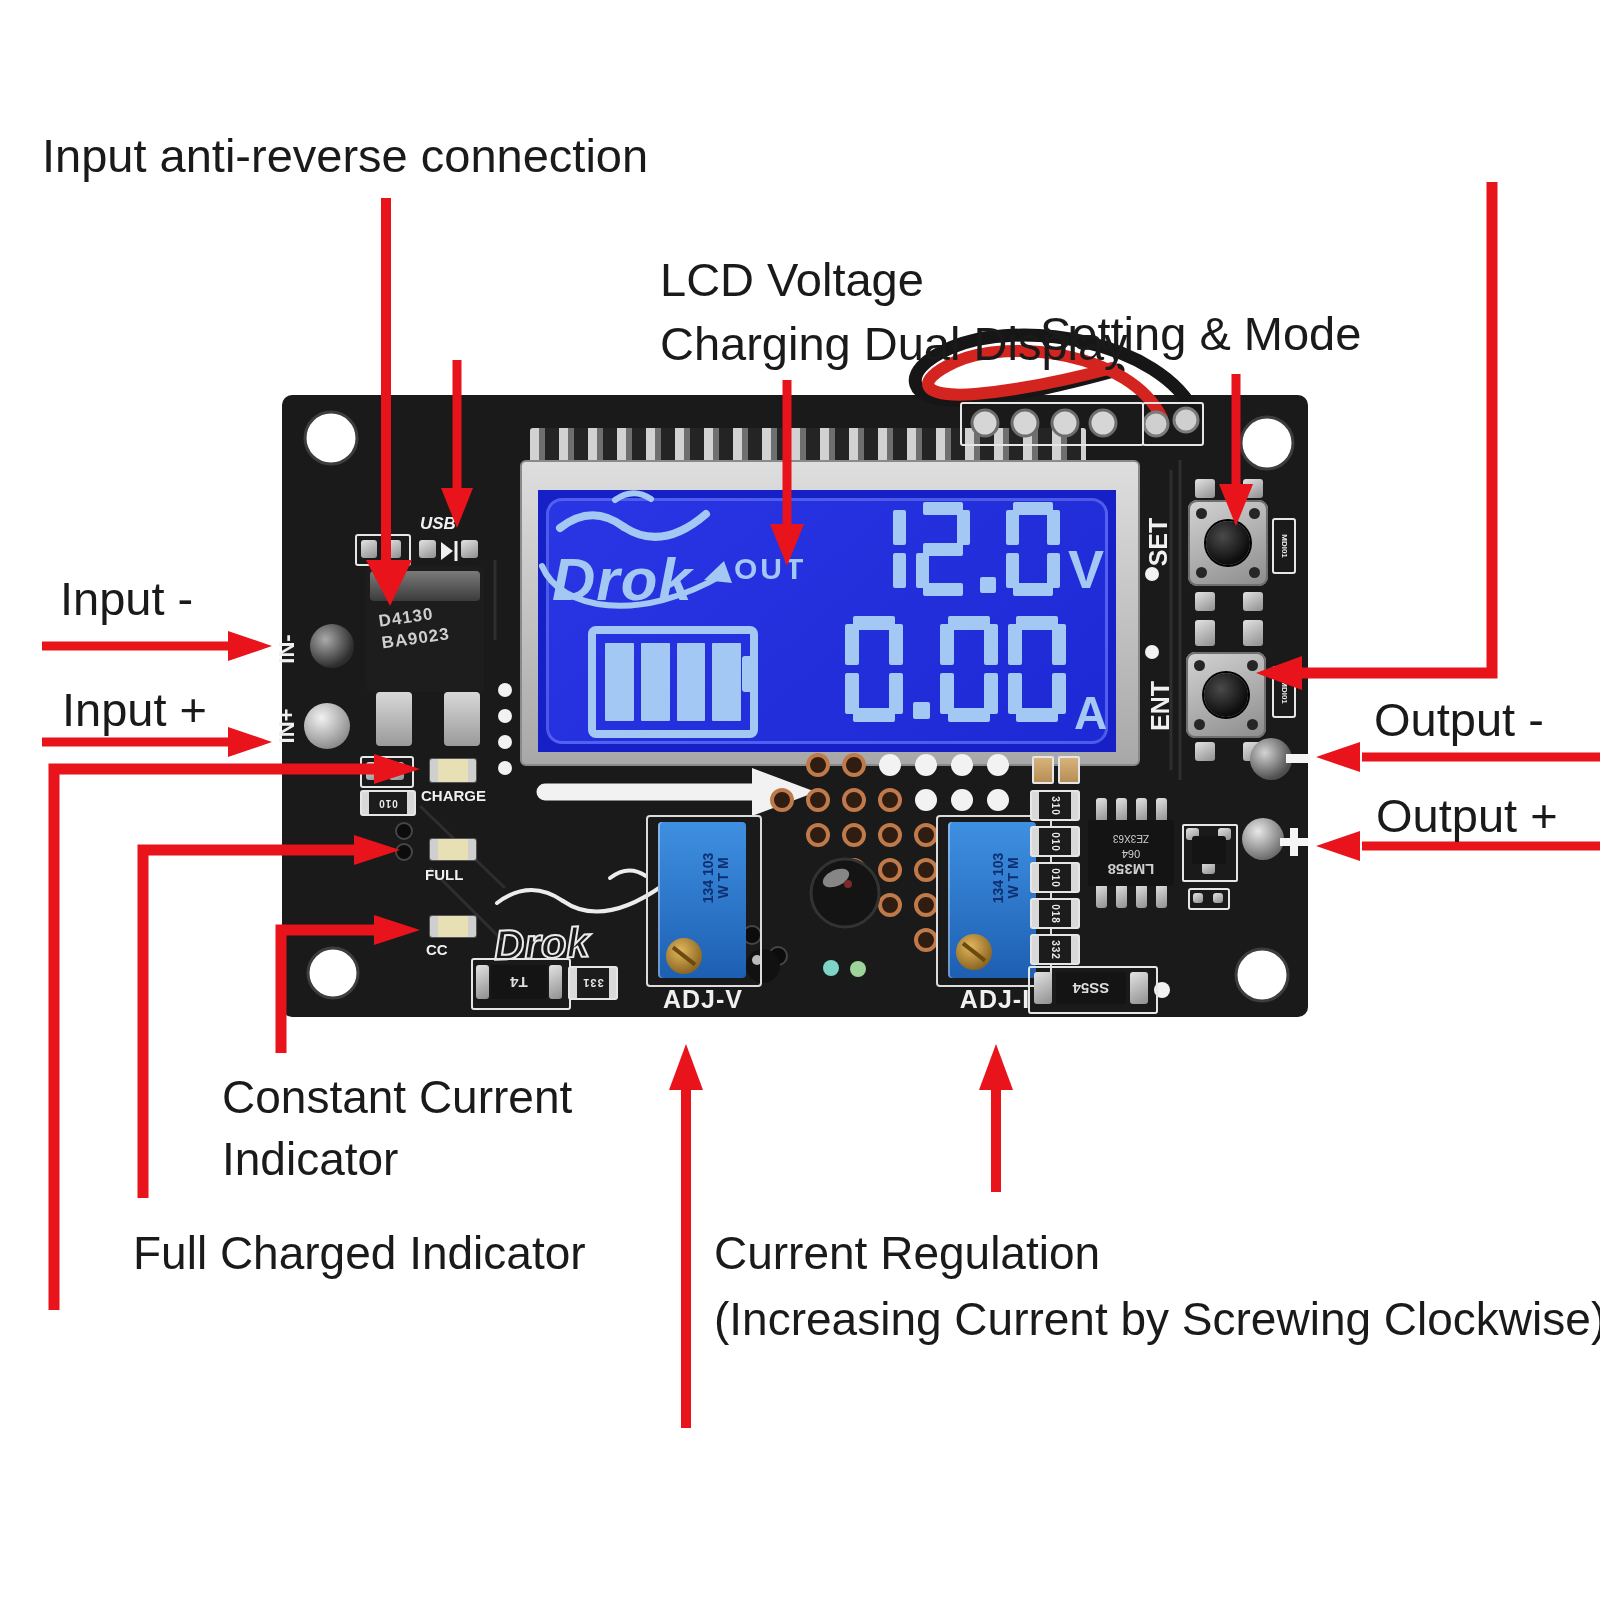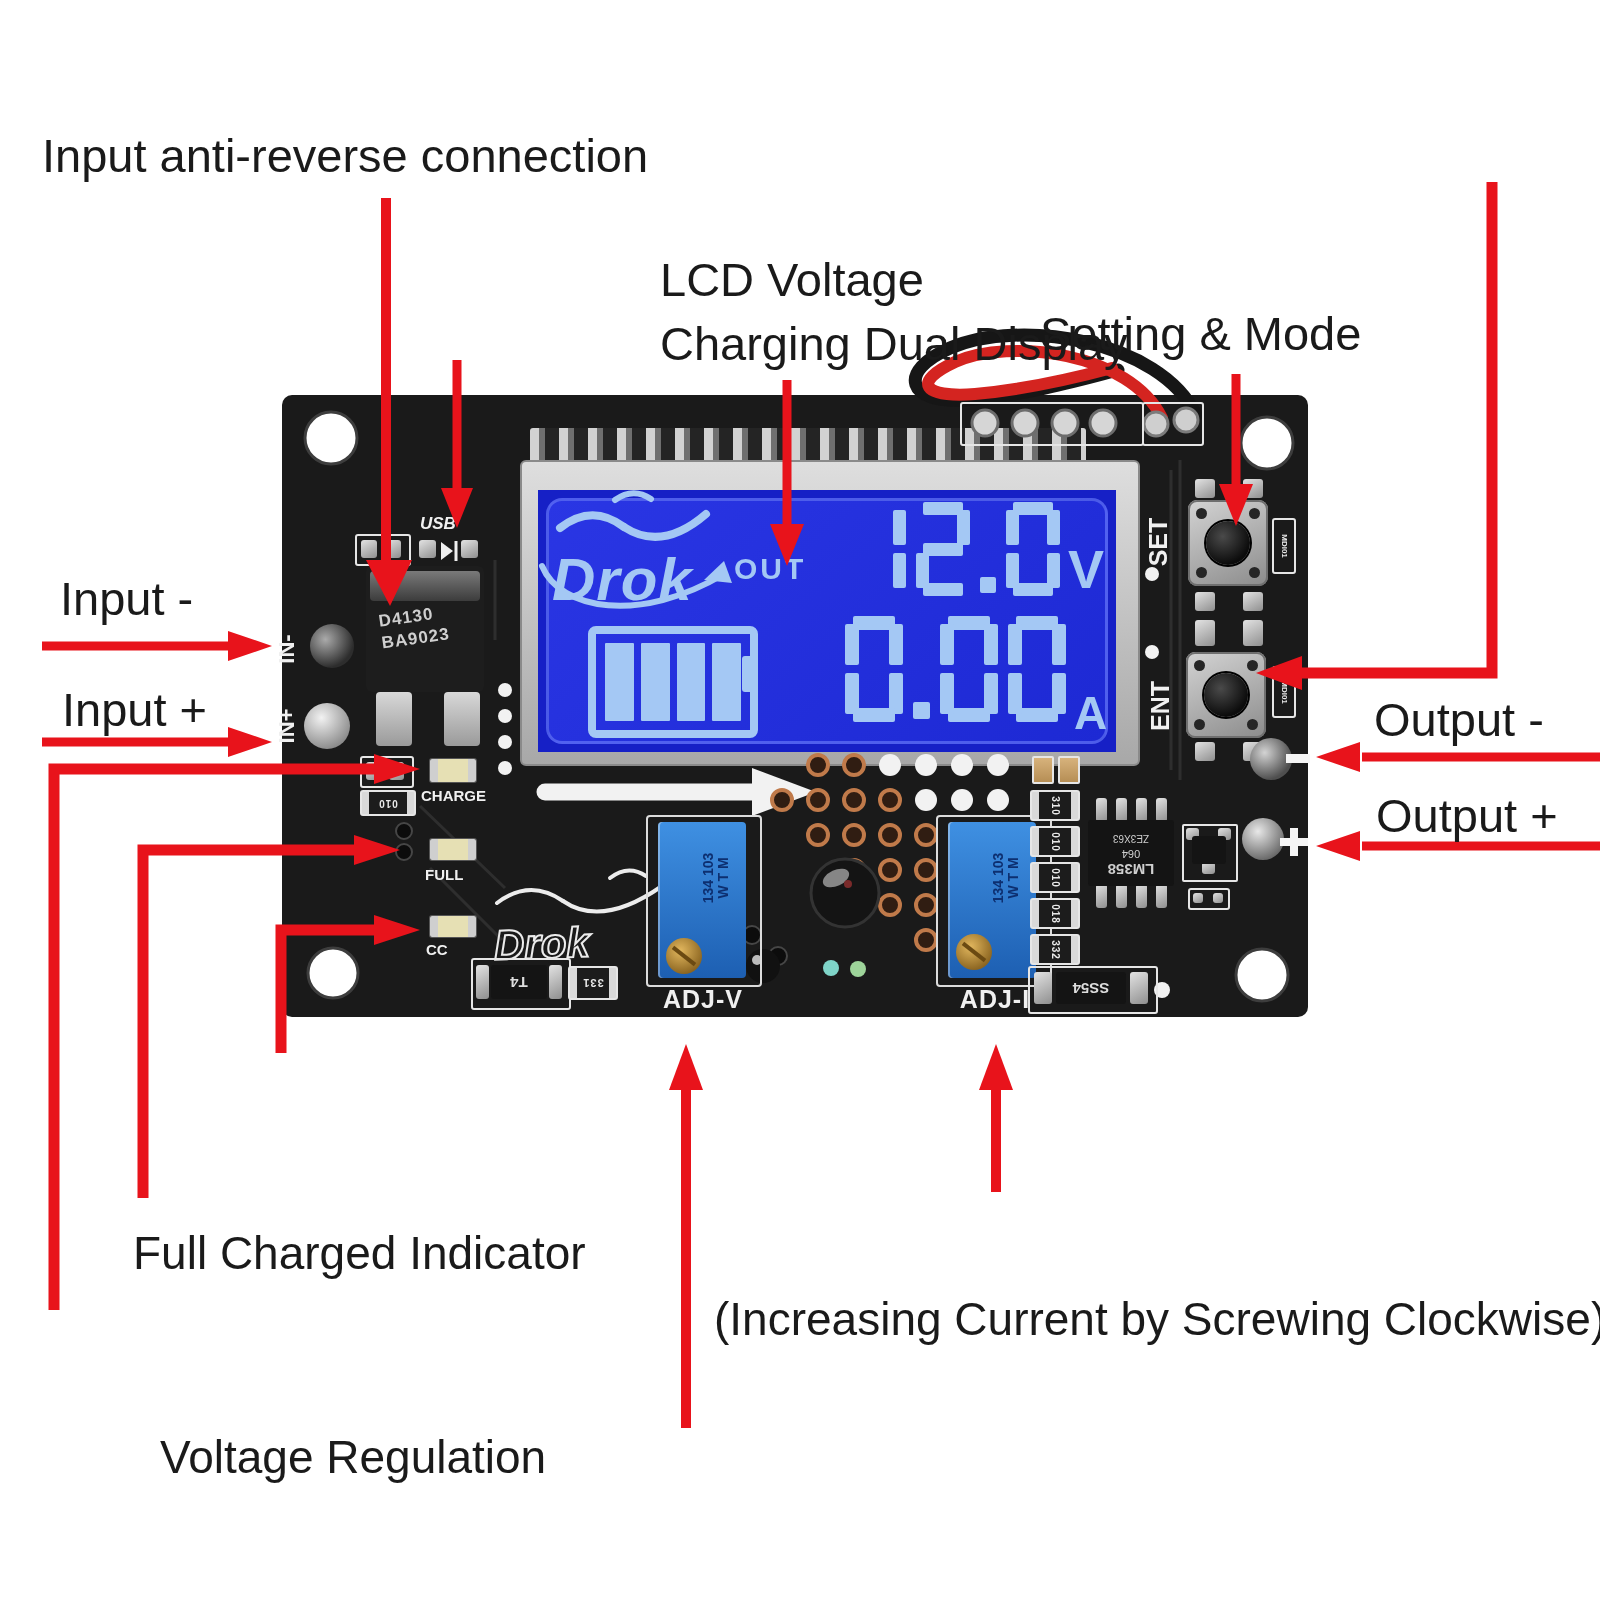--- a/index.html
+++ b/index.html
@@ -461,20 +461,23 @@
   <div class="label" style="left:42px;top:128px;">Input anti-reverse connection</div>
   <div class="label" style="left:660px;top:248px;line-height:64px;">
     <span>LCD Voltage</span><br>
     <span>Charging Dual Display</span>
   </div>
   <div class="label" style="left:1040px;top:306px;">Setting &amp; Mode</div>
   <div class="label" style="left:60px;top:571px;">Input -</div>
   <div class="label" style="left:62px;top:682px;">Input +</div>
   <div class="label" style="left:1374px;top:692px;">Output -</div>
   <div class="label" style="left:1376px;top:788px;">Output +</div>
+  <div class="label-sm" style="left:222px;top:1066px;line-height:62px;">
+    <span>Constant Current</span><br>
+    <span>Indicator</span>
+  </div>
   <div class="label-sm" style="left:133px;top:1226px;">Full Charged Indicator</div>
   <div class="label-sm" style="left:714px;top:1220px;line-height:66px;">
-    <br>
+    <span>Current Regulation</span><br>
     <span>(Increasing Current by Screwing Clockwise)</span>
   </div>
-  <div class="label-sm" style="left:160px;top:1430px;">Voltage Regulation</div>
 
 </div>
 
 </body></html>

